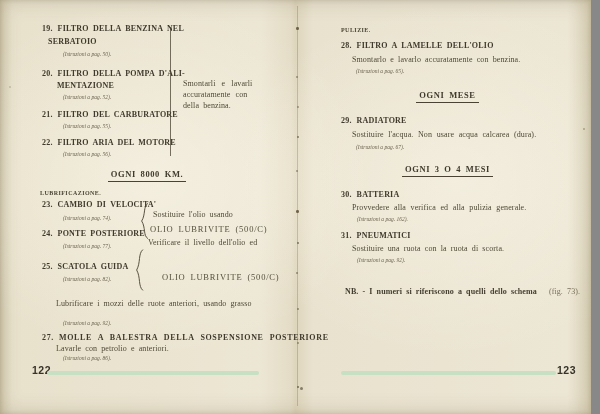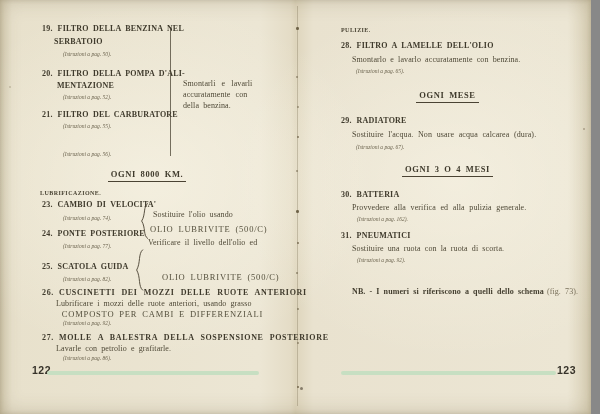--- a/index.html
+++ b/index.html
@@ -26,41 +26,42 @@
   .sect{position:absolute;font-weight:bold;font-size:6px;color:#4a4434;letter-spacing:.45px;white-space:nowrap;}
   .caps{position:absolute;font-size:8.5px;color:#55503d;letter-spacing:.8px;word-spacing:2px;white-space:nowrap;}
   .pnum{position:absolute;font-family:"Liberation Sans",sans-serif;font-weight:bold;font-size:10.5px;color:#37332a;letter-spacing:.5px;}
   .bar{position:absolute;height:4px;border-radius:2px;background:var(--green-bar,#c7dfc2);}
   .vrule{position:absolute;width:1px;background:rgba(74,67,51,.75);}
   .brace{position:absolute;}
   .gutline{position:absolute;left:297px;top:6px;width:1px;height:400px;background:rgba(100,88,60,.28);}
   .dot{position:absolute;border-radius:50%;background:#5f5338;}
   .speck{position:absolute;border-radius:50%;}
   .nb b{font-weight:bold;}
-  .nb .fig{font-weight:normal;color:#79705a;margin-left:3px;}
-  .nb .lbl{margin-right:4px;margin-left:7px;}
+  .nb .fig{font-weight:normal;color:#79705a;margin-left:12px;}
+  .nb .lbl{margin-right:4px;}
 </style>
 </head>
 <body>
 
 <div class="sheet">
 
   <div class="page">
 
     <div class="t" style="left:42px;top:24px"><span class="no">19.</span><span>FILTRO DELLA BENZINA NEL</span></div>
-    <div class="t" style="left:54px;top:37px">SERBATOIO</div>
+    <div class="t" style="left:48px;top:37px">SERBATOIO</div>
     <div class="ref" style="left:63px;top:52px">(Istruzioni a pag. 50).</div>
 
     <div class="t" style="left:42px;top:69px"><span class="no">20.</span><span>FILTRO DELLA POMPA D'ALI-</span></div>
     <div class="t" style="left:57px;top:81px">MENTAZIONE</div>
     <div class="ref" style="left:63px;top:95px">(Istruzioni a pag. 52).</div>
 
     <div class="t" style="left:42px;top:110px"><span class="no">21.</span><span>FILTRO DEL CARBURATORE</span></div>
     <div class="ref" style="left:63px;top:124px">(Istruzioni a pag. 55).</div>
 
+    <div class="t" style="left:42px;top:138px"><span class="no">22.</span><span>FILTRO ARIA DEL MOTORE</span></div>
     <div class="ref" style="left:63px;top:152px">(Istruzioni a pag. 56).</div>
 
     <div class="vrule" style="left:170px;top:27px;height:129px"></div>
     <div class="body" style="left:183px;top:79px;word-spacing:4px">Smontarli e lavarli</div>
     <div class="body" style="left:183px;top:90px;word-spacing:3px">accuratamente con</div>
     <div class="body" style="left:183px;top:101px">della benzina.</div>
 
     <div class="hd" style="left:88px;top:169px;width:118px"><span>OGNI 8000 KM.</span></div>
 
     <div class="sect" style="left:40px;top:190px">LUBRIFICAZIONE.</div>
@@ -79,27 +80,25 @@
 
     <div class="t" style="left:42px;top:262px"><span class="no">25.</span><span>SCATOLA GUIDA</span></div>
     <div class="ref" style="left:63px;top:277px">(Istruzioni a pag. 82).</div>
 
     <svg class="brace" style="left:133px;top:247px" width="11" height="46" viewBox="0 0 12 46">
       <path d="M10.5 1 C5.5 5, 8.5 15, 4 23 C8.5 31, 5.5 41, 10.5 45" fill="none" stroke="#4a4333" stroke-width="1" stroke-linecap="round"></path>
     </svg>
     <div class="body" style="left:148px;top:238px">Verificare il livello dell'olio ed</div>
     <div class="caps" style="left:162px;top:272px">OLIO LUBRIVITE (500/C)</div>
 
-    <div class="t wide" style="left:42px;top:288px"><span class="no">26.</span><span>CUSCINETTI DEI MOZZI DELLE RUOTE ANTERIORI</span></div>
     <div class="body" style="left:56px;top:299px">Lubrificare i mozzi delle ruote anteriori, usando grasso</div>
-    <div class="caps" style="left:45px;top:309px;width:235px;text-align:center">COMPOSTO PER CAMBI E DIFFERENZIALI</div>
     <div class="ref" style="left:63px;top:321px">(Istruzioni a pag. 92).</div>
 
     <div class="t wide" style="left:42px;top:333px"><span class="no">27.</span><span>MOLLE A BALESTRA DELLA SOSPENSIONE POSTERIORE</span></div>
-    <div class="body" style="left:56px;top:344px">Lavarle con petrolio e grafitarle.</div>
+    <div class="body" style="left:56px;top:344px">Lavarle con petrolio e anteriori.</div>
     <div class="ref" style="left:63px;top:356px">(Istruzioni a pag. 86).</div>
 
     <div class="pnum" style="left:32px;top:364px">122</div>
     <div class="bar" style="left:47px;top:371px;width:212px"></div>
   </div>
 
   <div class="page">
 
     <div class="sect" style="left:341px;top:27px">PULIZIE.</div>
 

